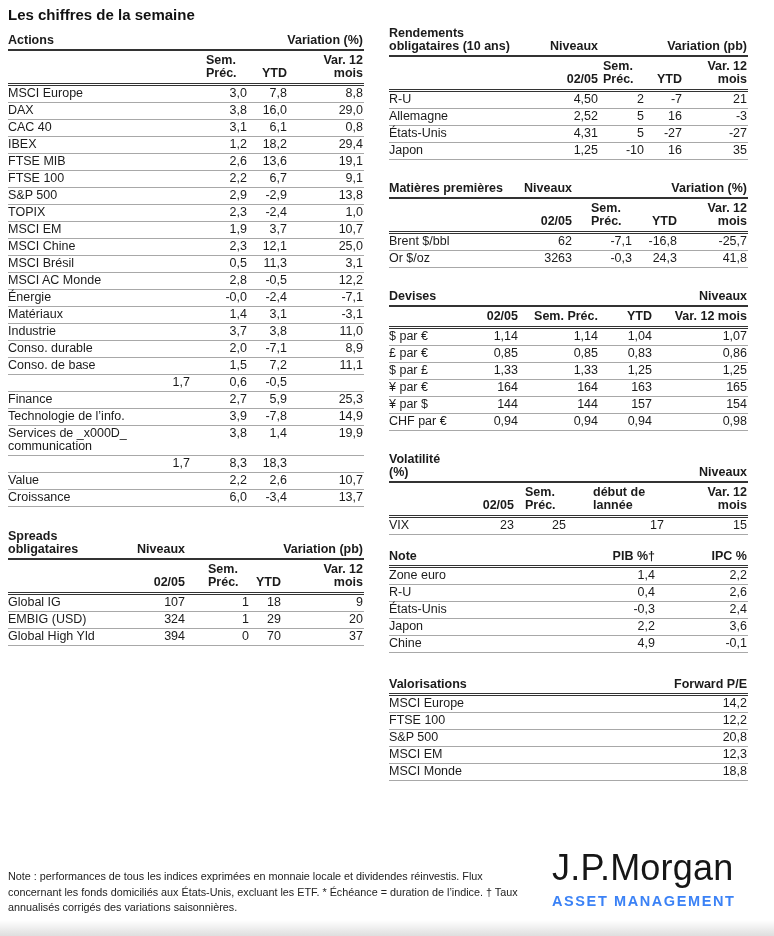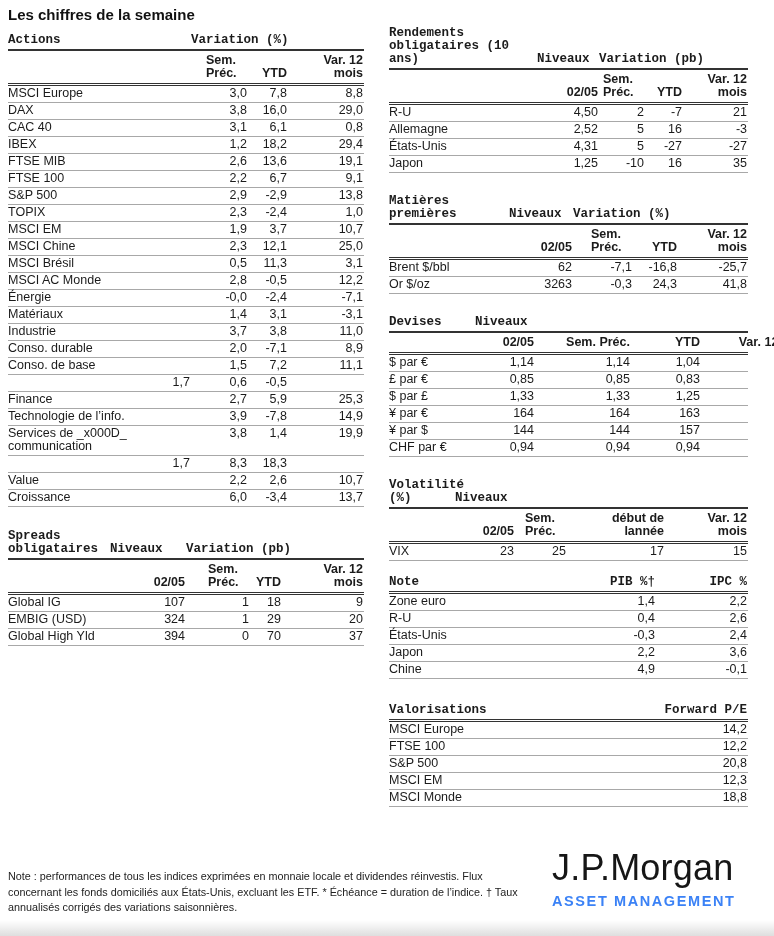--- a/index.html
+++ b/index.html
@@ -16,41 +16,41 @@
   .col-left  { left:8px;   top:33px; width:356px; }
   .col-right { left:389px; top:26px; width:359px; }
 
   .tbl { width:100%; }
   .grid { display:grid; align-items:end; }
   
   .g-act { grid-template-columns:183px 57px 40px 76px; }
   .g-spr { grid-template-columns:102px 76px 64px 32px 82px; }
   .g-ren { grid-template-columns:148px 62px 46px 38px 65px; }
   .g-mat { grid-template-columns:120px 64px 60px 45px 70px; }
-  .g-dev { grid-template-columns:70px 60px 80px 54px 95px;gap:16px; }
+  .g-dev { grid-template-columns:70px 60px 80px 54px 95px; }
   .g-vol { grid-template-columns:66px 60px 52px 98px 83px; }
   .g-mac { grid-template-columns:155px 112px 92px; }
   .g-val { grid-template-columns:249px 110px; }
 
   .cell { font-size:12.5px; line-height:13px; }
   .h1 { border-bottom:2px solid #333; padding-bottom:2px; }
-  .h1 .cell { font-weight:700; padding:1px 1px 0 0;font-family:Liberation Mono, monospace; }
+  .h1 .cell { font-weight:700; padding:1px 1px 0 0; }
   .h2 { border-bottom:3px double #333; padding:2px 0 2px; }
   .h2 .cell { font-weight:700; padding:1px 1px 1px 0; }
   .row { border-bottom:1px solid #a8a8a8; align-items:start; }
   .row .cell { padding:1px 1px 2px 0; }
   .r { text-align:right; }
-  .ctr { text-align:left; }
+  .ctr { text-align:right; }
   .sp24 { grid-column:2/5; }  
   .sp25 { grid-column:2/6; }  
   .sp35 { grid-column:3/6; }  
   .c2 { grid-column:2; }
   .wl  { max-width:42px; justify-self:end; text-align:left; }
   .wr  { max-width:54px; justify-self:end; text-align:right; }
-  .wr72{ max-width:72px; justify-self:end; text-align:right; }
+  .wr72{ max-width:72px; justify-self:end; text-align:left; }
 
   .mt-spr { margin-top:22px; }
   .mt-mat { margin-top:21px; }
   .mt-dev { margin-top:21px; }
   .mt-vol { margin-top:21px; }
   .mt-mac { margin-top:14px; }
   .mt-val { margin-top:24px; }
 
   .footer-note {
     position:absolute; left:8px; top:869px; width:512px;

